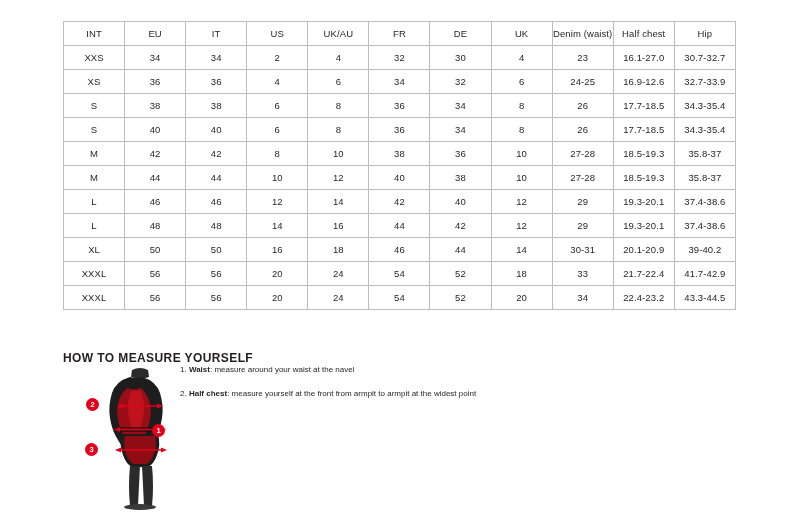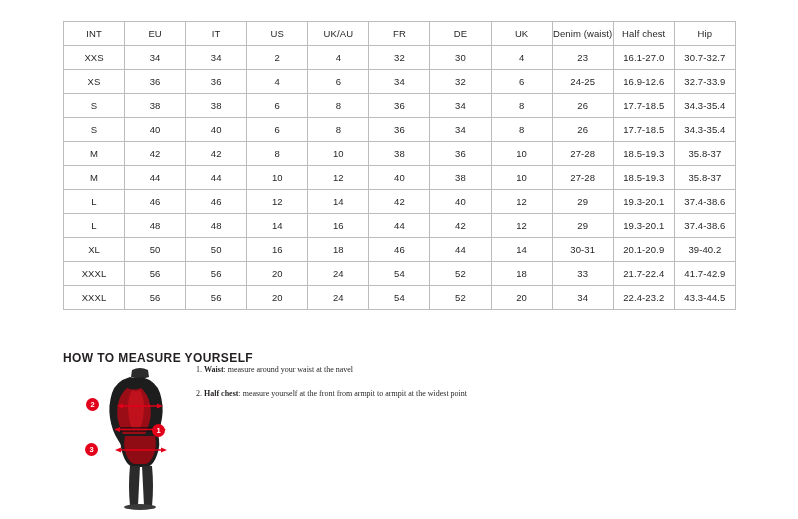--- a/index.html
+++ b/index.html
@@ -58,24 +58,23 @@
   }
   .figure {
     position: absolute;
     left: 80px;
     top: 366px;
     width: 120px;
     height: 145px;
   }
   .notes {
     position: absolute;
-    left: 196px;
+    left: 180px;
     top: 364px;
     width: 420px;
-    font-family: Liberation Serif, serif;
   }
   .note {
     font-size: 8px;
     line-height: 1.4;
     color: #231f20;
     margin-bottom: 13px;
     white-space: nowrap;
   }
   .note b { font-weight: bold; }
   .note .num { font-weight: normal; }

